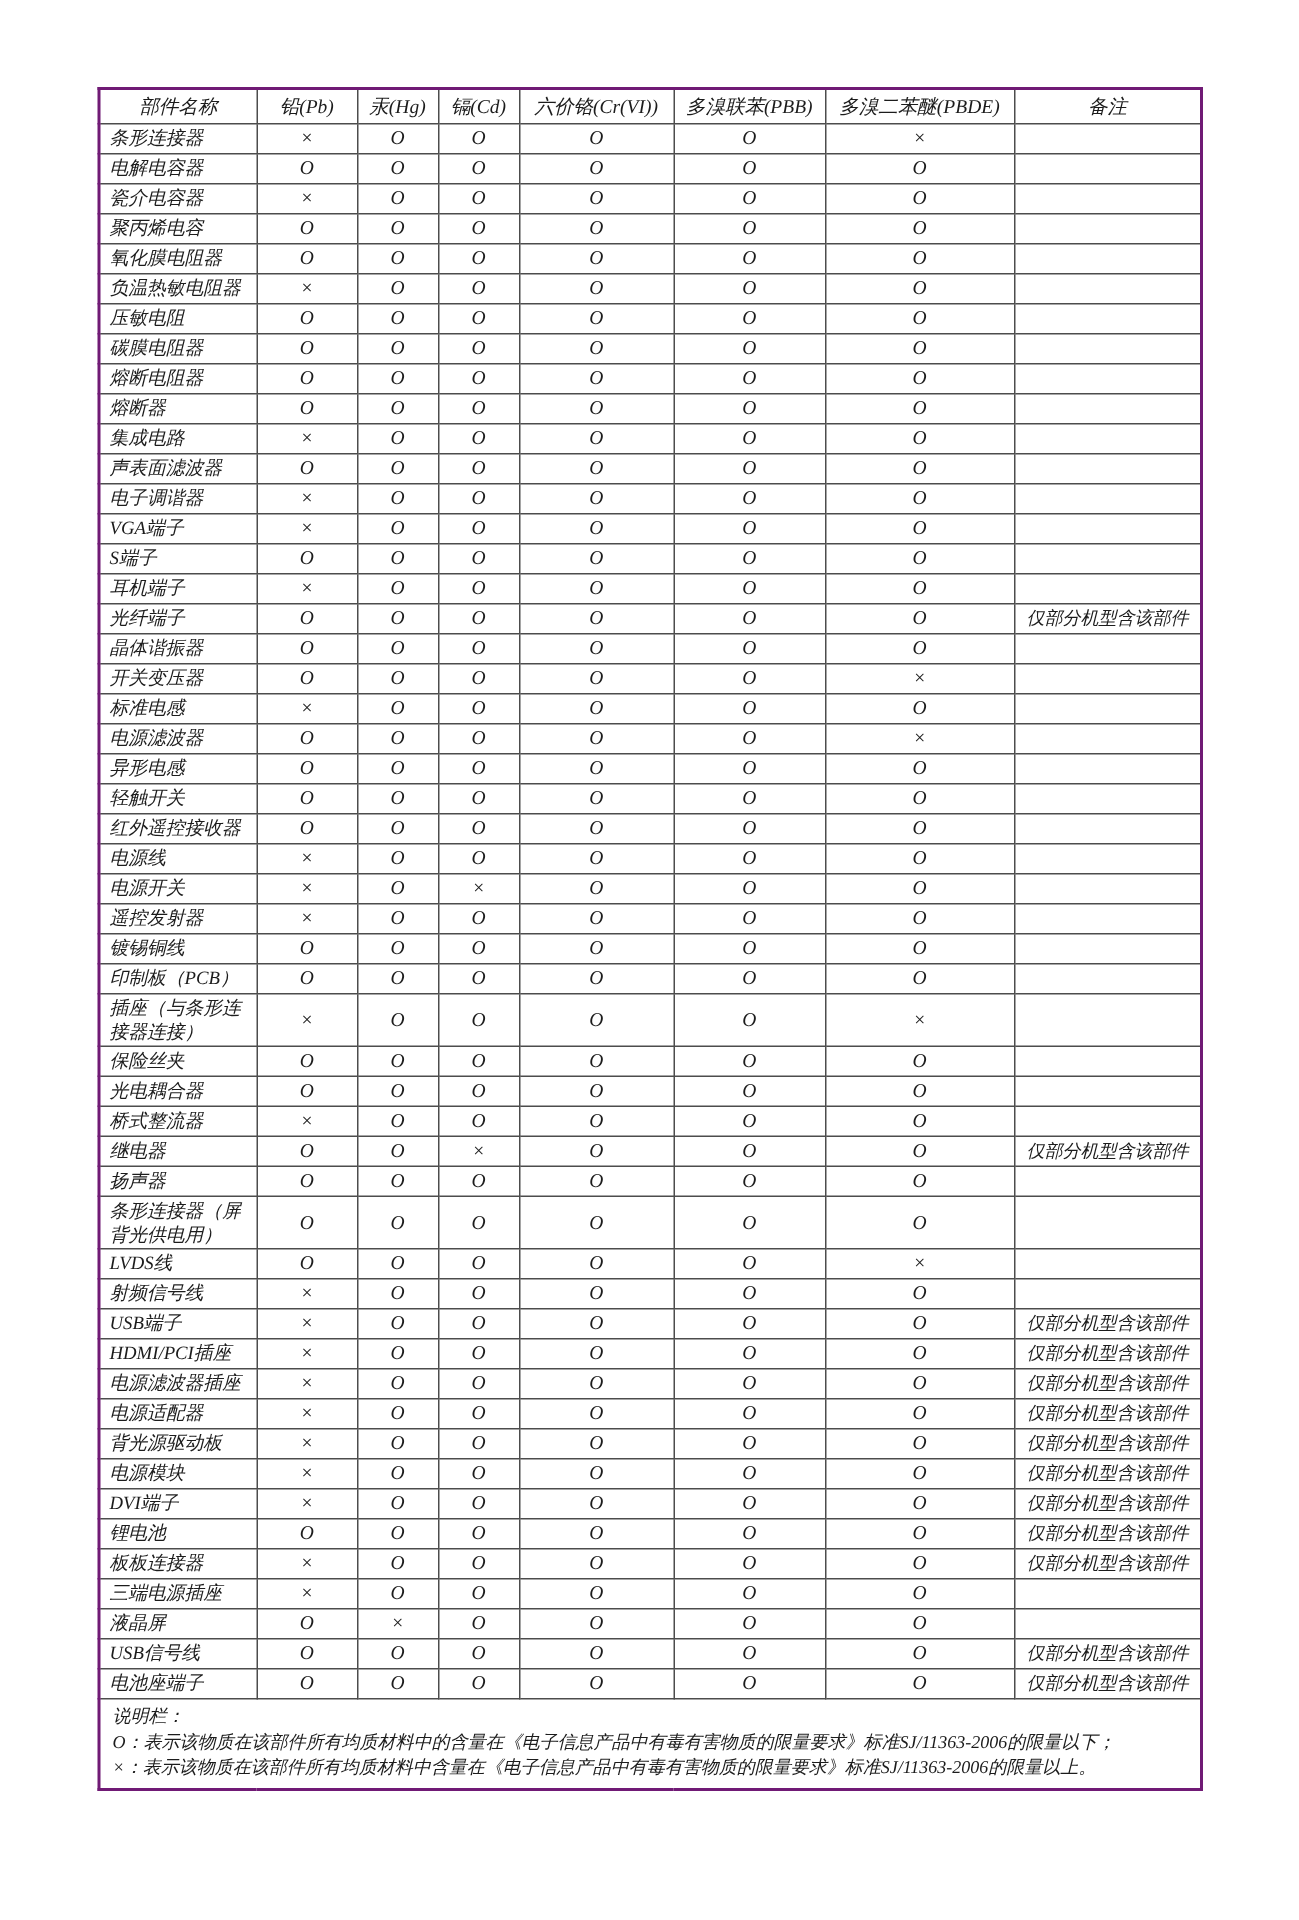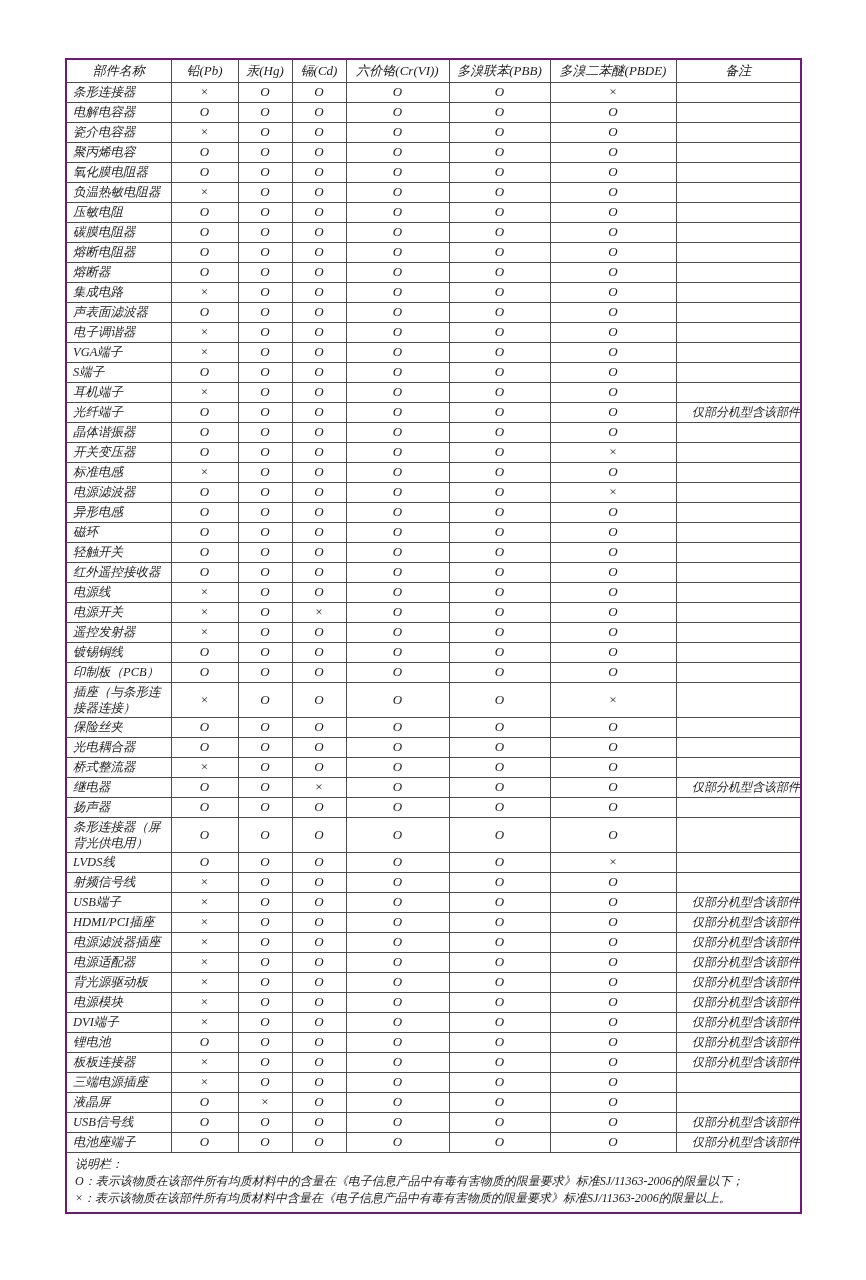--- a/index.html
+++ b/index.html
@@ -40,21 +40,21 @@
     line-height:16px;
     margin-left:21px;
   }
   td.mark {
     font-size:13px;
     text-align:center;
     font-family:"Liberation Serif","DejaVu Serif",serif;
   }
   td.remark {
     font-size:12px;
-    text-align:right;
+    text-align:center;
     white-space:nowrap;
   }
   td.notes-cell {
     padding:3px 8px 5px 8px;
     font-size:12px;
     line-height:17px;
     text-align:left;
   }
   .notes-line { white-space:nowrap; }
   .watermark {
@@ -326,30 +326,20 @@
           <td class="name">异形电感</td>
           <td class="mark">O</td>
           <td class="mark">O</td>
           <td class="mark">O</td>
           <td class="mark">O</td>
           <td class="mark">O</td>
           <td class="mark">O</td>
           <td class="remark"></td>
         </tr>
         <tr>
-          <td class="name">磁环</td>
-          <td class="mark">O</td>
-          <td class="mark">O</td>
-          <td class="mark">O</td>
-          <td class="mark">O</td>
-          <td class="mark">O</td>
-          <td class="mark">O</td>
-          <td class="remark"></td>
-        </tr>
-        <tr>
           <td class="name">轻触开关</td>
           <td class="mark">O</td>
           <td class="mark">O</td>
           <td class="mark">O</td>
           <td class="mark">O</td>
           <td class="mark">O</td>
           <td class="mark">O</td>
           <td class="remark"></td>
         </tr>
         <tr>

